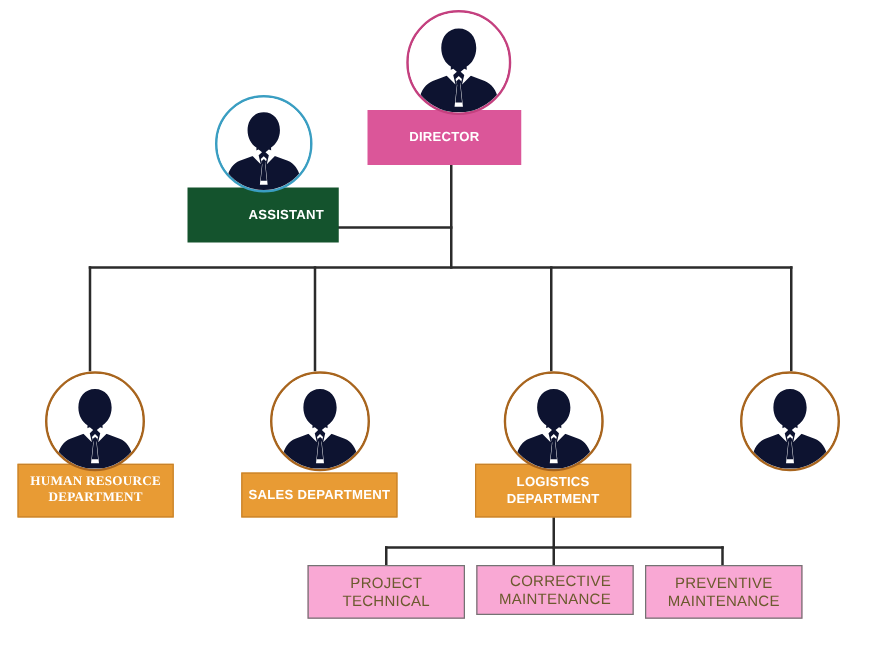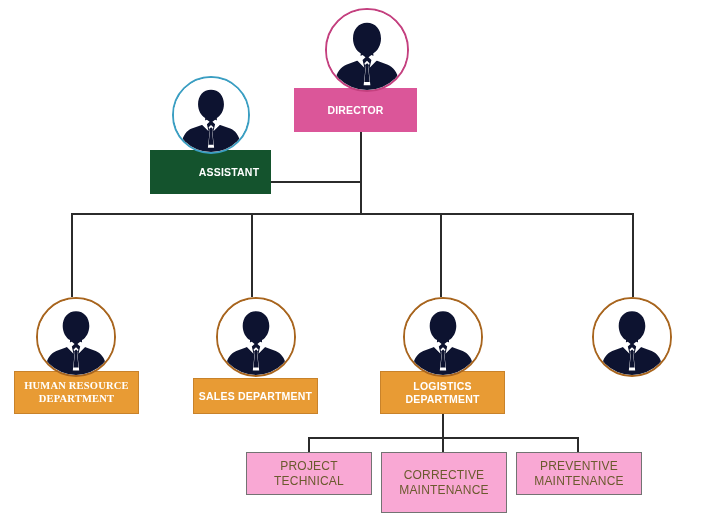--- a/index.html
+++ b/index.html
@@ -173,21 +173,21 @@
     </svg>
   </div>
 
   <div class="box yellow" style="left:246px;top:452px;width:126px;height:43px;">
     <span class="lbl">
       <span>PROJECT</span><br>
       <span>TECHNICAL</span>
     </span>
   </div>
 
-  <div class="box yellow" style="left:381px;top:452px;width:126px;height:61px;">
+  <div class="box yellow" style="left:381px;top:452px;width:126px;height:40px;text-align:right;">
     <span class="lbl">
       <span>CORRECTIVE</span><br>
       <span>MAINTENANCE</span>
     </span>
   </div>
 
   <div class="box yellow" style="left:516px;top:452px;width:126px;height:43px;">
     <span class="lbl">
       <span>PREVENTIVE</span><br>
       <span>MAINTENANCE</span>

